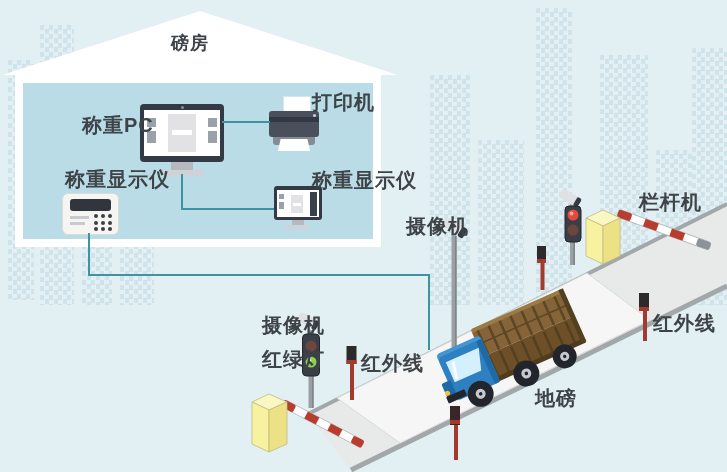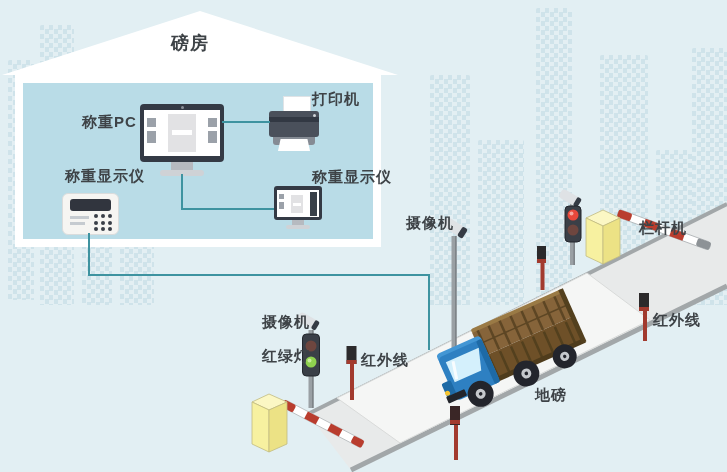--- a/index.html
+++ b/index.html
@@ -13,21 +13,21 @@
     position:absolute; background-color:#cfe3ea;
     background-image: repeating-conic-gradient(rgba(255,255,255,.42) 0% 25%, rgba(0,0,0,0) 25% 50%);
     background-size:9px 9px; border-radius:2px 2px 0 0;
   }
   
   .roof { position:absolute; left:2px; top:11px; width:396px; height:64px; background:#ffffff;
           clip-path:polygon(50% 0, 100% 100%, 0 100%); }
   .wall { position:absolute; left:15px; top:74px; width:366px; height:173px; background:#ffffff; }
   .panel { position:absolute; left:23px; top:83px; width:350px; height:156px; background:#b9dce7; }
   
-  .label { position:absolute; color:#3e4347; font-weight:700; font-size:15px;
+  .label { position:absolute; color:#3e4347; font-weight:700; font-size:20px;
            letter-spacing:1px; white-space:nowrap; line-height:1.1; }
   .label.big { font-size:18px; }
   
   .wire { position:absolute; background:#3e93a0; }
   
   .pc { position:absolute; left:140px; top:104px; width:84px; height:72px; }
   .pc-frame { position:absolute; left:0; top:0; width:84px; height:58px; background:#343a45; border-radius:4px; }
   .pc-cam { position:absolute; left:41px; top:2px; width:3px; height:3px; border-radius:50%; background:#8a9099; }
   .pc-screen { position:absolute; left:4px; top:6px; width:76px; height:46px; background:#ffffff; }
   .pc-blk { position:absolute; background:#9ba1a9; width:9px; height:9px; }
@@ -287,20 +287,20 @@
   <div class="wire" style="left:88px;top:233px;width:2px;height:43px;"></div>
   <div class="wire" style="left:88px;top:274px;width:342px;height:2px;"></div>
   <div class="wire" style="left:428px;top:274px;width:2px;height:76px;"></div>
 
   <div class="label big" style="left:171px;top:34px;">磅房</div>
   <div class="label" style="left:82px;top:114px;text-align:right;">称重PC</div>
   <div class="label" style="left:312px;top:91px;">打印机</div>
   <div class="label" style="left:23px;top:168px;padding-left:42px;">称重显示仪</div>
   <div class="label" style="left:312px;top:169px;">称重显示仪</div>
   <div class="label" style="left:406px;top:215px;">摄像机</div>
-  <div class="label" style="left:639px;top:191px;margin-top:29px;">栏杆机</div>
+  <div class="label" style="left:639px;top:191px;">栏杆机</div>
   <div class="label" style="left:262px;top:314px;">摄像机</div>
   <div class="label" style="left:262px;top:348px;">红绿灯</div>
   <div class="label" style="left:361px;top:352px;">红外线</div>
   <div class="label" style="left:653px;top:312px;">红外线</div>
   <div class="label" style="left:535px;top:387px;">地磅</div>
 
 </div>
 
 </body></html>

